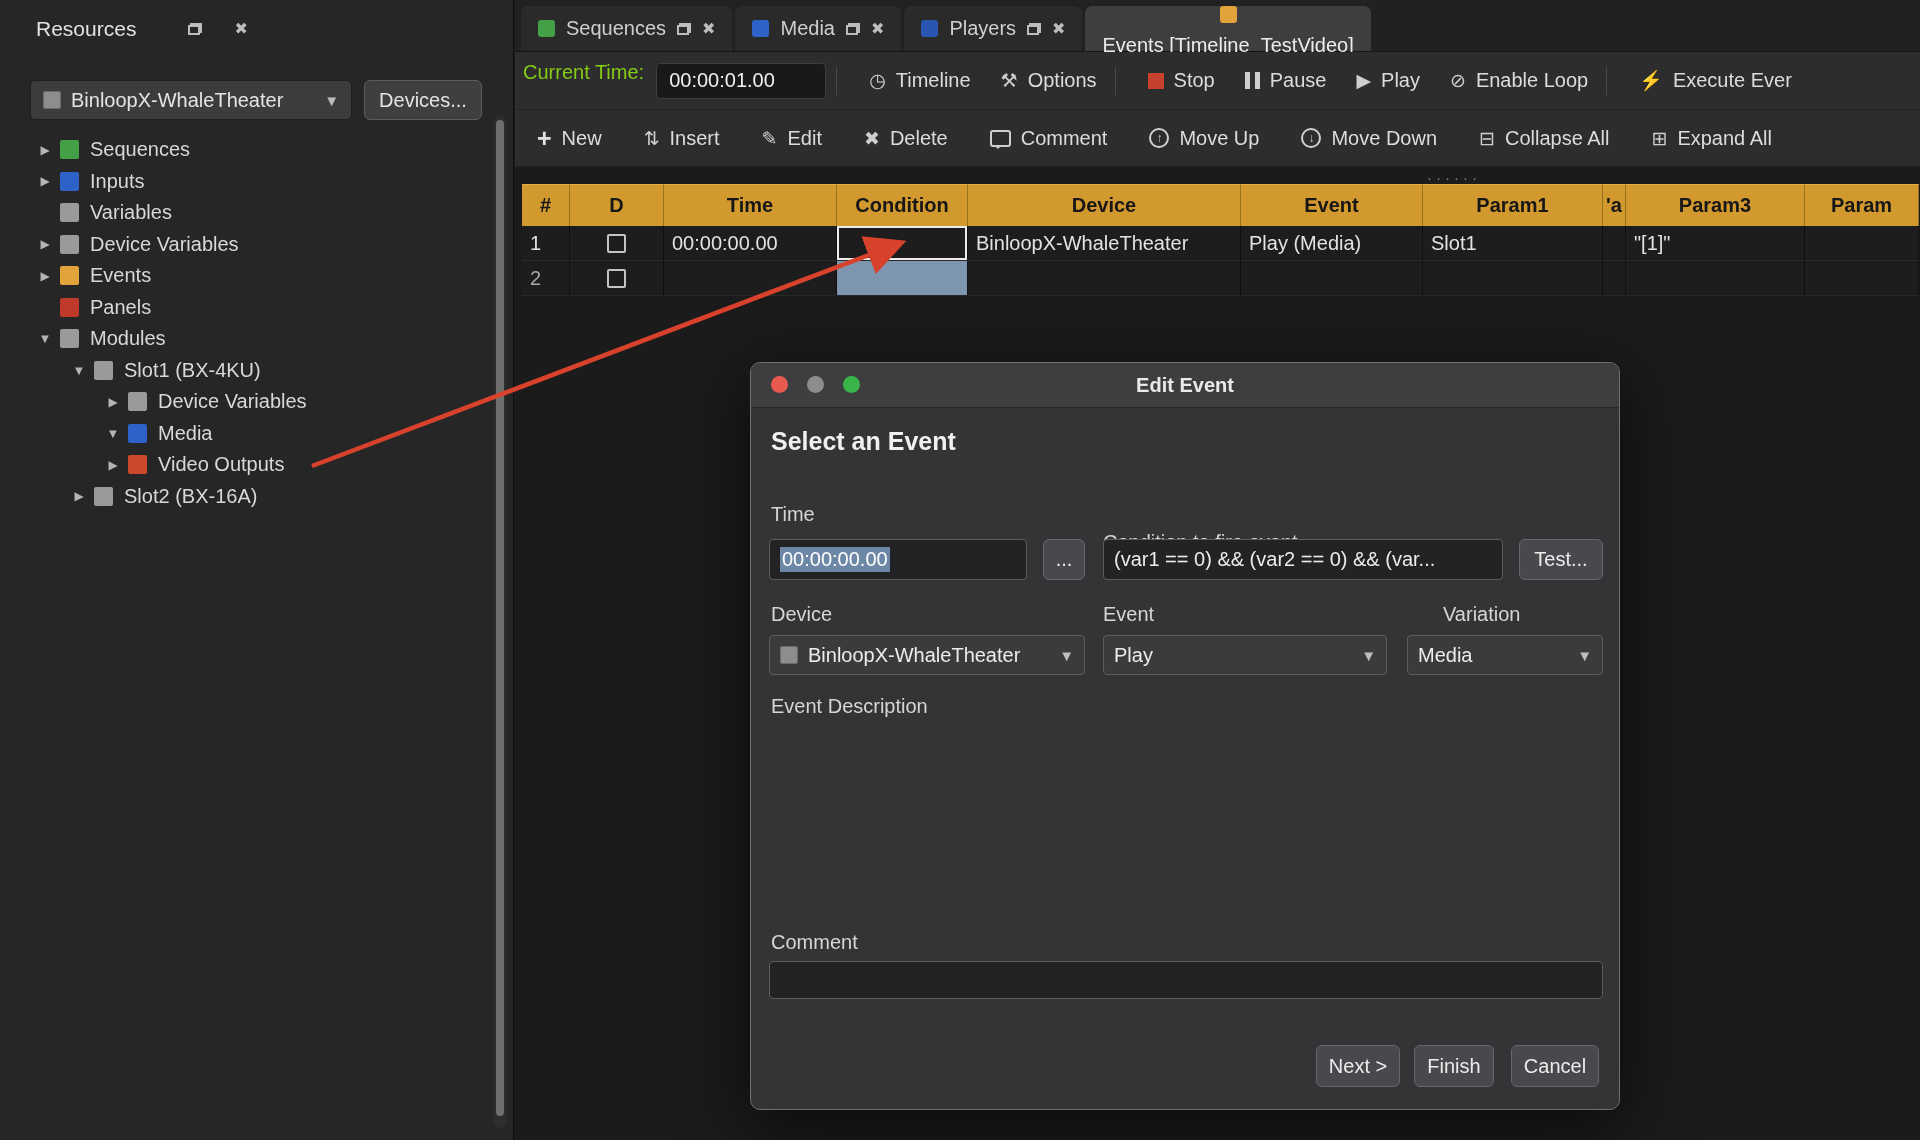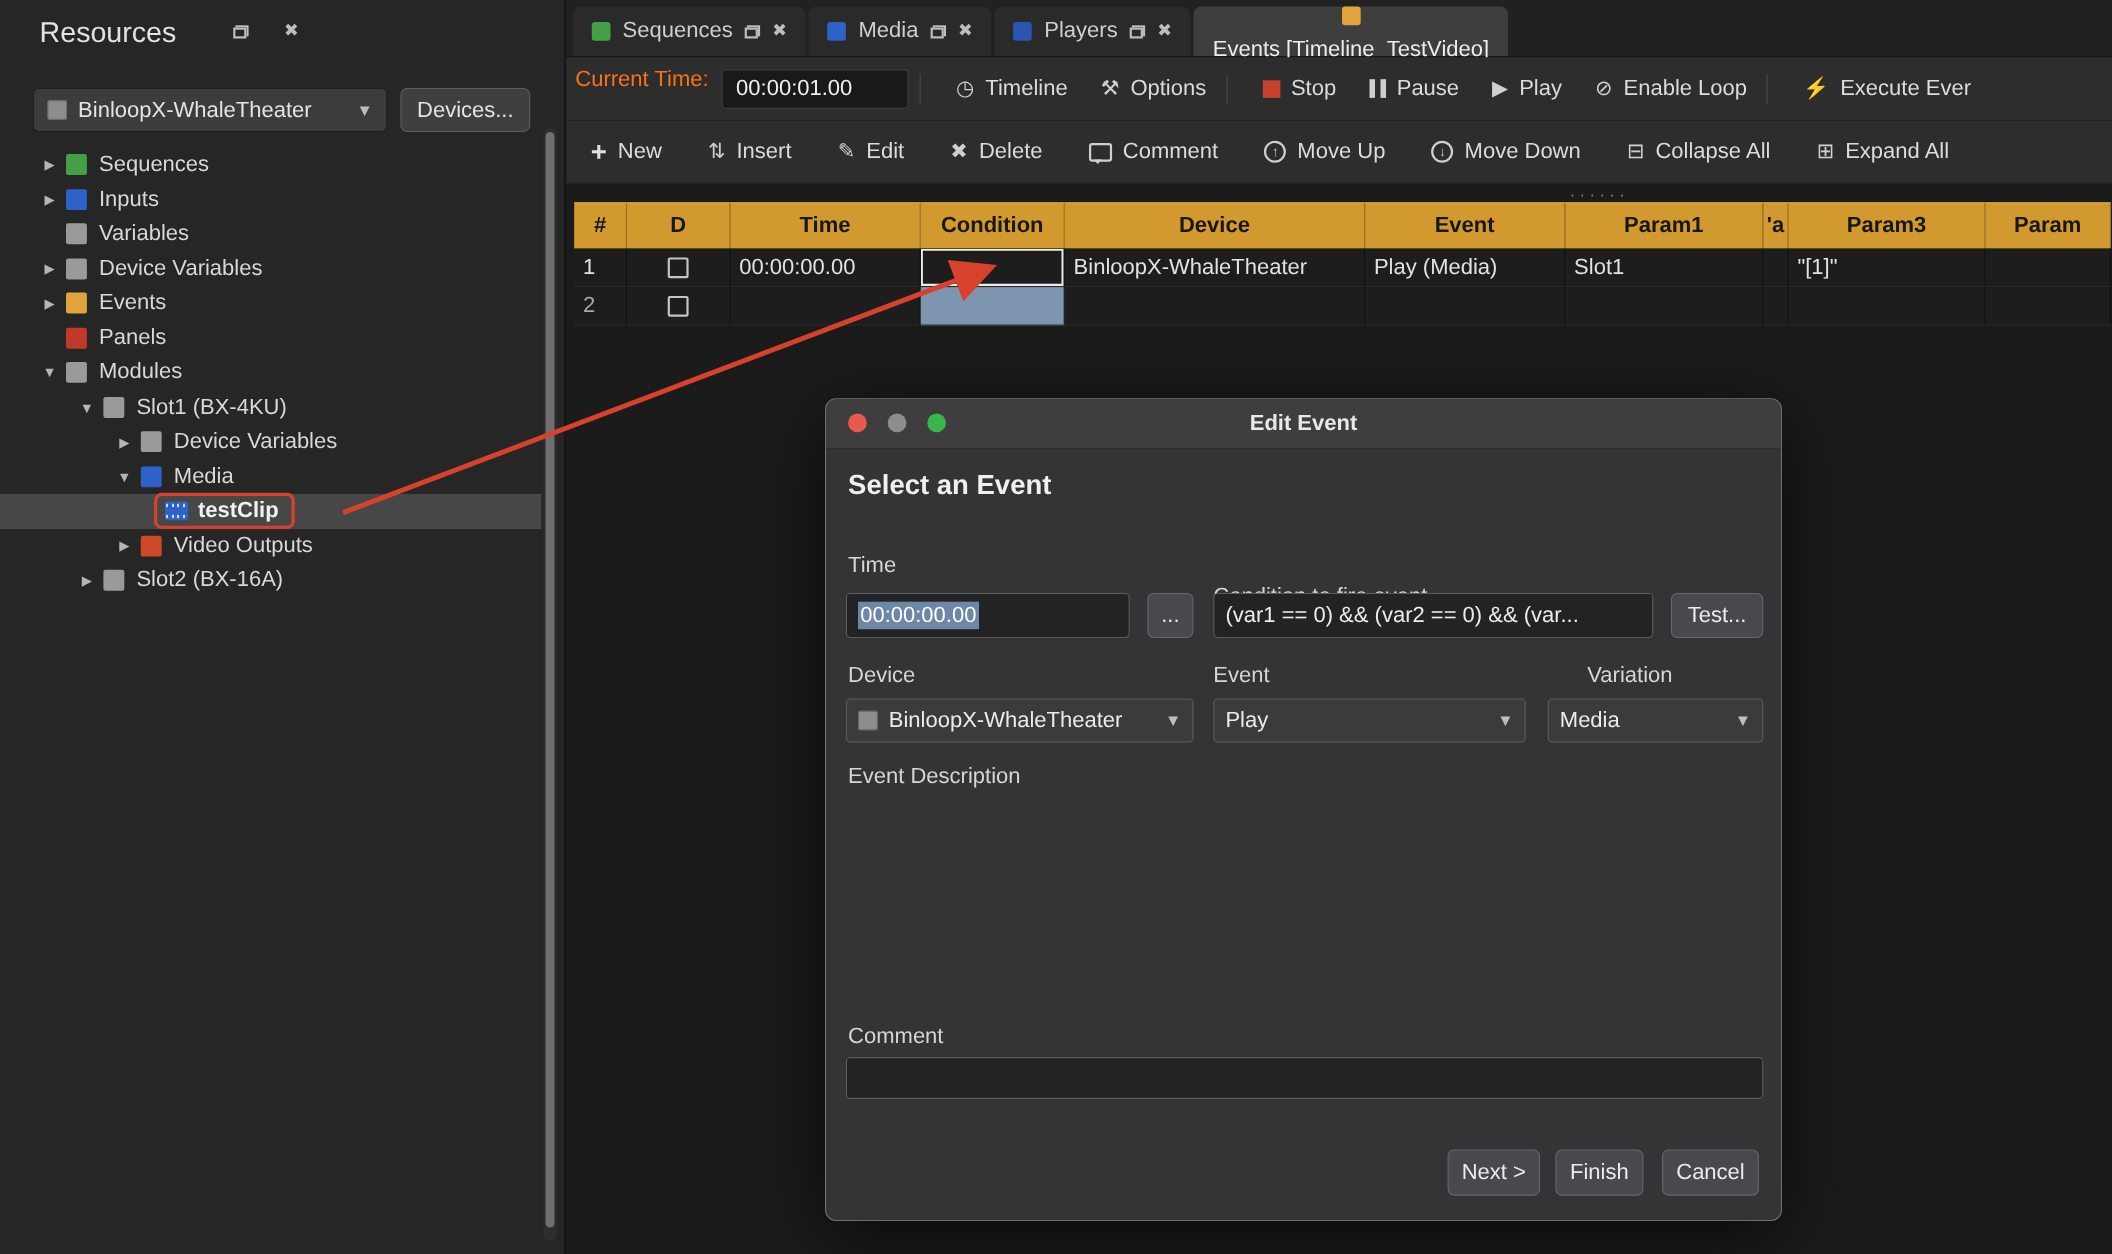--- a/index.html
+++ b/index.html
@@ -4,21 +4,21 @@
 <style>
   html,body{margin:0;padding:0;}
   body{
     width:1920px;height:1140px;position:relative;overflow:hidden;
     background:#1b1b1b;color:#dcdcdc;
     font-family:"Liberation Sans", sans-serif;
   }
   
   .left-panel{position:absolute;left:0;top:0;width:514px;height:1140px;background:#262626;border-right:1px solid #0d0d0d;box-sizing:border-box;}
   .res-header{position:absolute;left:0;top:0;width:514px;height:58px;display:flex;align-items:center;}
-  .res-title{font-size:26px;color:#e2e2e2;margin-left:36px;}
+  .res-title{font-size:21px;color:#e2e2e2;margin-left:36px;}
   .res-header .ico-float{margin-left:52px;}
   .res-header .ico-close{margin-left:32px;}
   .dev-dd{position:absolute;left:30px;top:80px;width:322px;height:40px;background:#3c3c3c;border:1px solid #1f1f1f;border-radius:5px;display:flex;align-items:center;padding:0 12px;box-sizing:border-box;font-size:20px;color:#e4e4e4;}
   .dev-dd .sq{width:16px;height:16px;background:#8d8d8d;border:1px solid #6b6b6b;border-radius:2px;margin-right:10px;flex:none;}
   .dev-dd .caret{margin-left:auto;color:#bdbdbd;font-size:15px;}
   .devices-btn{position:absolute;left:364px;top:80px;width:118px;height:40px;background:#3f3f3f;border:1px solid #5d5d5d;border-radius:6px;display:flex;align-items:center;justify-content:center;font-size:20px;color:#e4e4e4;box-sizing:border-box;}
   .tree{position:absolute;left:0;top:134px;width:492px;}
   .trow{height:31.5px;display:flex;align-items:center;font-size:20px;color:#d8d8d8;}
   .tw{width:30px;text-align:center;font-size:12px;color:#b5b5b5;flex:none;}
   .tw.exp{font-size:13px;}
@@ -48,21 +48,21 @@
   .right{position:absolute;left:515px;top:0;width:1405px;height:1140px;background:#1b1b1b;}
   .tabbar{position:absolute;left:0;top:0;width:1405px;height:52px;background:#212121;border-bottom:1px solid #141414;display:flex;align-items:flex-end;padding-left:6px;gap:3px;box-sizing:border-box;}
   .tab{height:45px;display:flex;align-items:center;gap:11px;padding:0 17px;background:#2a2a2a;border-radius:7px 7px 0 0;font-size:20px;color:#cfcfcf;}
   .tab.active{background:#3e3e3e;color:#ededed;flex-direction:column;}
   .tab .ico-float::after{background:#2a2a2a;}
   .tab.active .ico-float::after{background:#3e3e3e;}
   .tabico{width:17px;height:17px;border-radius:3px;flex:none;}
   .tb{position:absolute;left:0;width:1405px;background:#2d2d2d;display:flex;align-items:center;box-sizing:border-box;overflow:hidden;}
   .tb1{top:52px;height:58px;border-bottom:1px solid #242424;padding-left:8px;}
   .tb2{top:110px;height:57px;border-bottom:1px solid #1f1f1f;padding-left:14px;}
-  .tlabel{font-size:20px;color:#f97316;margin:0 12px 16px 0;flex:none;}
+  .tlabel{font-size:20px;color:#84cc16;margin:0 12px 16px 0;flex:none;}
   .tfield{width:170px;height:36px;background:#191919;border:1px solid #3e3e3e;border-radius:4px;display:flex;align-items:center;padding:0 12px;font-size:20px;color:#f0f0f0;box-sizing:border-box;flex:none;}
   .tbtn{display:flex;align-items:center;gap:10px;font-size:20px;color:#dcdcdc;padding:6px 8px;white-space:nowrap;flex:none;}
   .sep{width:1px;height:28px;background:#4a4a4a;margin:0 10px;flex:none;}
   .tb1 .tbtn{margin-left:14px;}
   .tb2 .tbtn{margin-left:26px;}
   .tb2 .tbtn:first-child{margin-left:0;}
   .grip-dots{position:absolute;left:912px;top:169px;color:#8a8a8a;font-size:15px;letter-spacing:4px;}
   
   .etable{position:absolute;left:7px;top:184px;}
   .hrow,.brow{display:flex;}
@@ -156,26 +156,20 @@
     <div class="trow lvl2">
       <span class="tw">▶</span>
       <span class="tico" style="background: rgb(154, 154, 154);"></span>
       <span>Device Variables</span>
     </div>
     <div class="trow lvl2">
       <span class="tw exp">▼</span>
       <span class="tico" style="background: rgb(46, 98, 201);"></span>
       <span>Media</span>
     </div>
-    <div class="trow lvl3 sel">
-      <span class="redbox">
-        <span class="film"></span>
-        <span class="tlbl">testClip</span>
-      </span>
-    </div>
     <div class="trow lvl2">
       <span class="tw">▶</span>
       <span class="tico" style="background: rgb(204, 74, 43);"></span>
       <span>Video Outputs</span>
     </div>
     <div class="trow lvl1">
       <span class="tw">▶</span>
       <span class="tico" style="background: rgb(154, 154, 154);"></span>
       <span>Slot2 (BX-16A)</span>
     </div>

